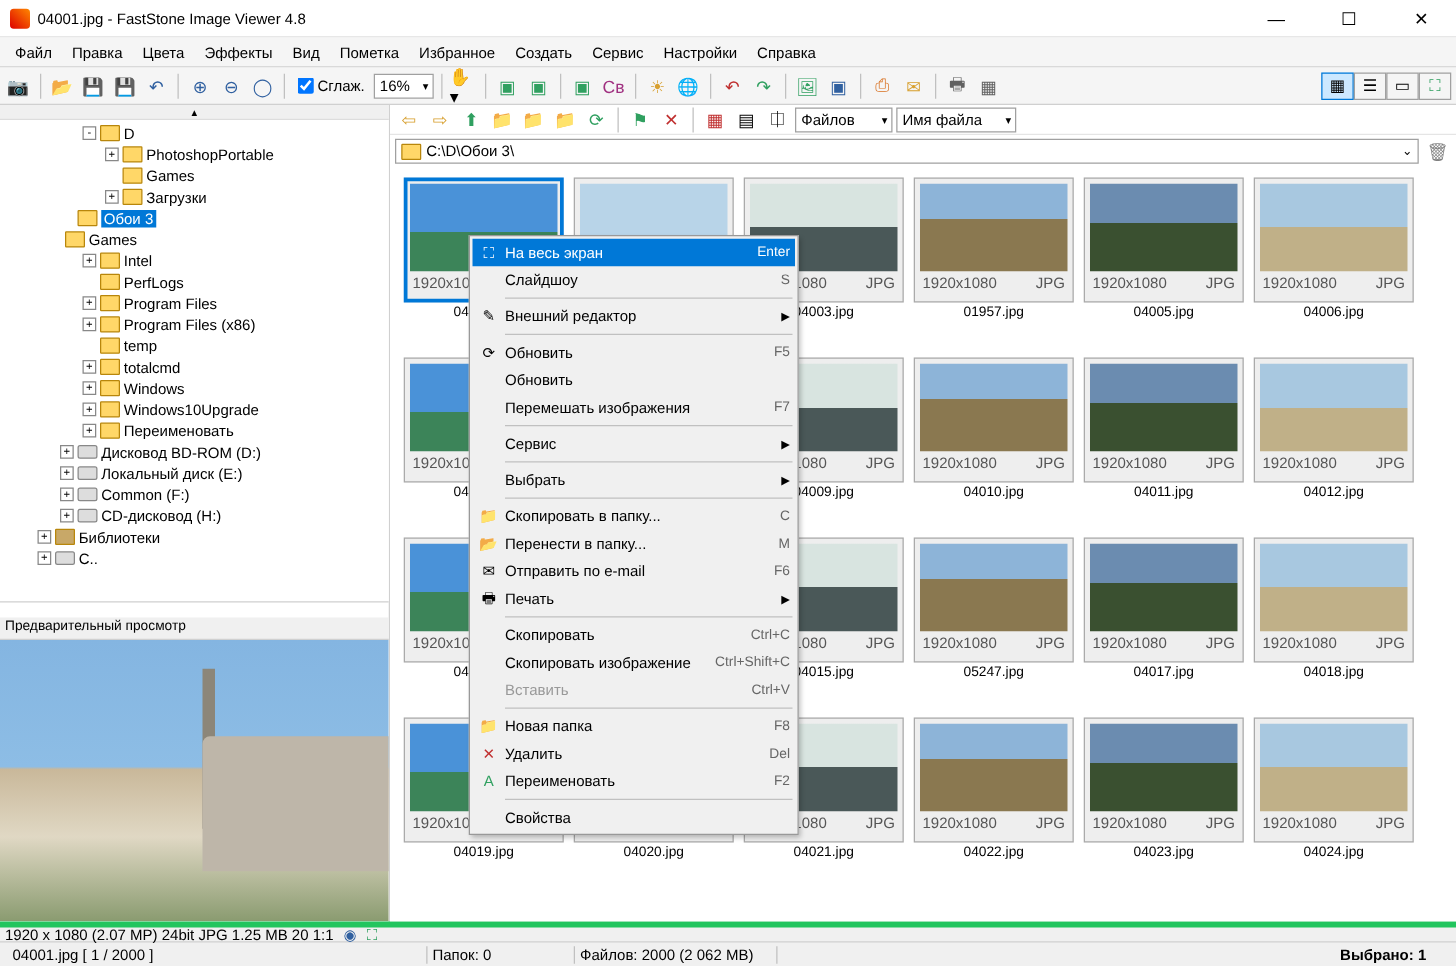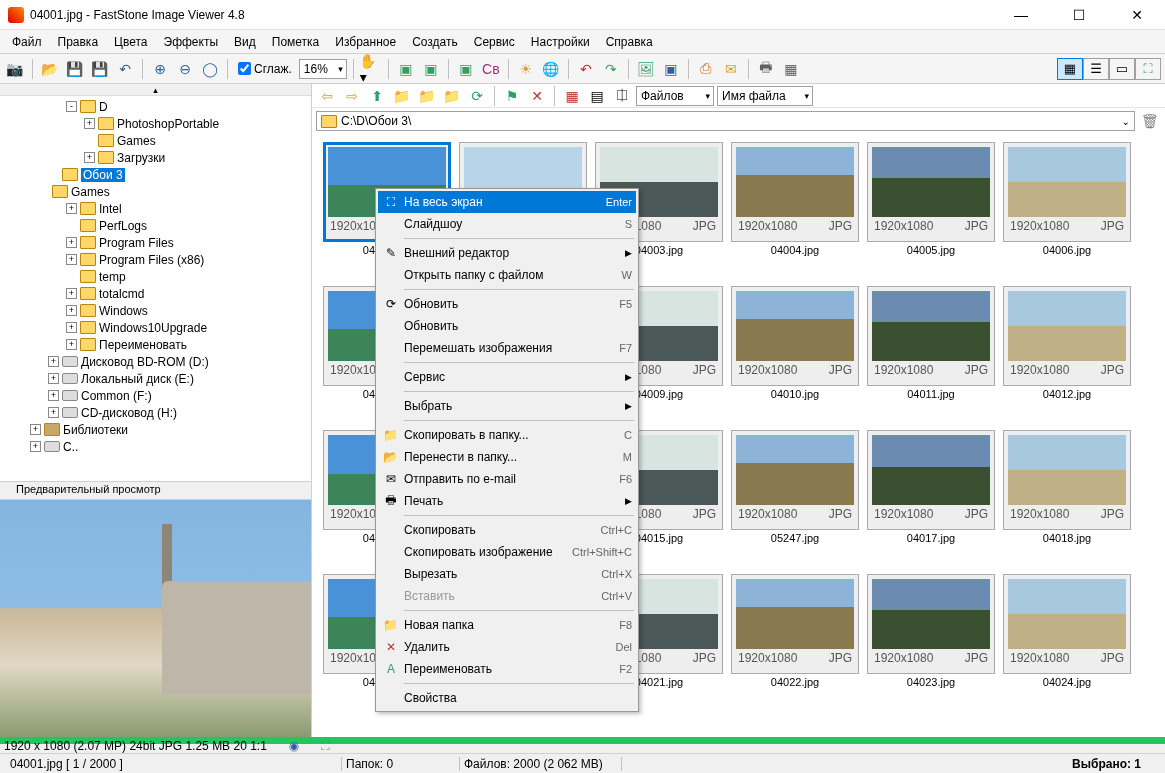--- a/index.html
+++ b/index.html
@@ -27,21 +27,21 @@
 .main { display: flex; height: calc(773px - 30px - 24px - 30px - 16px - 20px); }
 .left { width: 312px; display:flex; flex-direction:column; border-right:1px solid #d0d0d0; }
 .tree { flex:0 0 auto; height: 386px; overflow:auto; border-bottom:1px solid #d0d0d0; background:#fff; padding:2px 0; }
 .tree-item { display:flex; align-items:center; height:17px; padding:0 4px; cursor:pointer; white-space:nowrap; }
 .tree-item .exp { width:11px; height:11px; border:1px solid #888; font-size:9px; line-height:9px; text-align:center; margin-right:3px; background:#fff; }
 .tree-item .noexp { width:11px; margin-right:3px; }
 .tree-item .fold { width:16px; height:13px; background:#ffd768; border-radius:1px; margin-right:3px; border:1px solid #b8860b; }
 .tree-item .drive { width:16px; height:11px; background:#ddd; border:1px solid #888; border-radius:2px; margin-right:3px; }
 .tree-item.selected span.label { background:#0078d7; color:#fff; padding:0 2px; }
 
-.preview-hdr { height:18px; background:#f0f0f0; border-bottom:1px solid #d0d0d0; padding:1px 16px; font-size:11px; }
+.preview-hdr { height:18px; background:#f0f0f0; border-bottom:1px solid #d0d0d0; padding:1px 4px; font-size:11px;margin-top:12px; }
 .preview { flex:1; background:#fff; position:relative; overflow:hidden; }
 .preview-img { width:100%; height:100%; background: linear-gradient(to bottom, #84b5e1 0%, #8dbde5 45%, #c9b89a 46%, #e0d8c4 70%, #8a9b70 100%); position:relative; }
 .preview-img::before { content:""; position:absolute; left:52%; top:10%; width:10px; height:57%; background:#8c8679; } 
 .preview-img::after { content:""; position:absolute; right:0; bottom:18%; width:48%; height:48%; background:#beb6a9; border-radius:6px 0 0 0; } 
 
 .right { flex:1; display:flex; flex-direction:column; background:#fff; }
 .nav-toolbar { height:24px; display:flex; align-items:center; padding:2px 4px; gap:3px; border-bottom:1px solid #e5e5e5; }
 .nav-toolbar .tb-combo { min-width:78px; }
 .pathbar { height:26px; display:flex; align-items:center; padding:2px 4px; gap:4px; }
 .path-input { flex:1; height:20px; border:1px solid #a0a0a0; padding:0 4px; display:flex; align-items:center;text-align:center; }
@@ -49,21 +49,21 @@
 
 .thumbs-outer { flex:1; position:relative; overflow:hidden; background:#fff; }
 .thumbs { position:absolute; inset:0 16px 0 0; overflow-y:scroll; padding:8px 4px 8px 8px; display:grid; grid-template-columns: repeat(6, 134px); grid-auto-rows: 144px; gap: 0 2px; }
 .thumb { width:134px; }
 .thumb-frame { width:128px; height:100px; border:1px solid #aaa; background:#eee; padding:4px; position:relative; margin:0 auto 2px; }
 .thumb-frame.selected { border:3px solid #0078d7; padding:2px; }
 .thumb-img { width:100%; height:70px; }
 .thumb-info { display:flex; justify-content:space-between; font-size:10px; color:#555; padding:2px 2px 0; }
 .thumb-name { text-align:center; font-size:11px; }
 
-.infobar { height:16px; background:#f0f0f0; border-top:7px solid #22c55e; display:flex; align-items:flex-end; padding:0 4px; font-size:11px; gap:22px; }
+.infobar { height:16px; background:#f0f0f0; border-top:5px solid #22c55e; display:flex; align-items:center; padding:0 4px; font-size:11px; gap:8px; }
 .statusbar { height:20px; background:#f0f0f0; border-top:1px solid #d0d0d0; display:flex; align-items:center; padding:0 6px; font-size:11px; }
 .statusbar .cell { border-right:1px solid #c0c0c0; padding:0 18px 0 4px; }
 .statusbar .cell:last-child { border-right:none;font-weight:bold; }
 
 .ctx-menu { position:absolute; left:375px; top:188px; width:264px; background:#f0f0f0; border:1px solid #999; box-shadow:2px 2px 4px rgba(0,0,0,.25); padding:2px; z-index:100; }
 .ctx-item { display:flex; align-items:center; height:22px; padding:0 4px; cursor:pointer; position:relative; }
 .ctx-item.highlighted { background:#0078d7; color:#fff; }
 .ctx-item.disabled { color:#999; }
 .ctx-icon { width:18px; height:16px; display:flex; align-items:center; justify-content:center; margin-right:4px; font-size:12px; }
 .ctx-label { flex:1; }
@@ -332,21 +332,21 @@
             <div class="thumb-name">04003.jpg</div>
           </div>
           <div class="thumb">
             <div class="thumb-frame">
               <div class="thumb-img" style="background: linear-gradient(rgb(141, 180, 216) 40%, rgb(138, 120, 80) 40%);"></div>
               <div class="thumb-info">
                 <span>1920x1080</span>
                 <span>JPG</span>
               </div>
             </div>
-            <div class="thumb-name">04004.jpg</div>
+            <div class="thumb-name">01957.jpg</div>
           </div>
           <div class="thumb">
             <div class="thumb-frame">
               <div class="thumb-img" style="background: linear-gradient(rgb(107, 140, 176) 45%, rgb(58, 80, 48) 45%);"></div>
               <div class="thumb-info">
                 <span>1920x1080</span>
                 <span>JPG</span>
               </div>
             </div>
             <div class="thumb-name">04005.jpg</div>
@@ -569,25 +569,20 @@
       <div class="ctx-icon"></div>
       <div class="ctx-label">Слайдшоу</div>
       <div class="ctx-shortcut">S</div>
     </div>
     <div class="ctx-sep"></div>
     <div class="ctx-item">
       <div class="ctx-icon">✎</div>
       <div class="ctx-label">Внешний редактор</div>
       <div class="ctx-arrow">▶</div>
     </div>
-    <div class="ctx-item">
-      <div class="ctx-icon"></div>
-      <div class="ctx-label">Открыть папку с файлом</div>
-      <div class="ctx-shortcut">W</div>
-    </div>
     <div class="ctx-sep"></div>
     <div class="ctx-item">
       <div class="ctx-icon">⟳</div>
       <div class="ctx-label">Обновить</div>
       <div class="ctx-shortcut">F5</div>
     </div>
     <div class="ctx-item">
       <div class="ctx-icon"></div>
       <div class="ctx-label">Обновить</div>
     </div>
@@ -633,25 +628,20 @@
     <div class="ctx-item">
       <div class="ctx-icon"></div>
       <div class="ctx-label">Скопировать</div>
       <div class="ctx-shortcut">Ctrl+C</div>
     </div>
     <div class="ctx-item">
       <div class="ctx-icon"></div>
       <div class="ctx-label">Скопировать изображение</div>
       <div class="ctx-shortcut">Ctrl+Shift+C</div>
     </div>
-    <div class="ctx-item">
-      <div class="ctx-icon"></div>
-      <div class="ctx-label">Вырезать</div>
-      <div class="ctx-shortcut">Ctrl+X</div>
-    </div>
     <div class="ctx-item disabled">
       <div class="ctx-icon"></div>
       <div class="ctx-label">Вставить</div>
       <div class="ctx-shortcut">Ctrl+V</div>
     </div>
     <div class="ctx-sep"></div>
     <div class="ctx-item">
       <div class="ctx-icon">📁</div>
       <div class="ctx-label">Новая папка</div>
       <div class="ctx-shortcut">F8</div>

